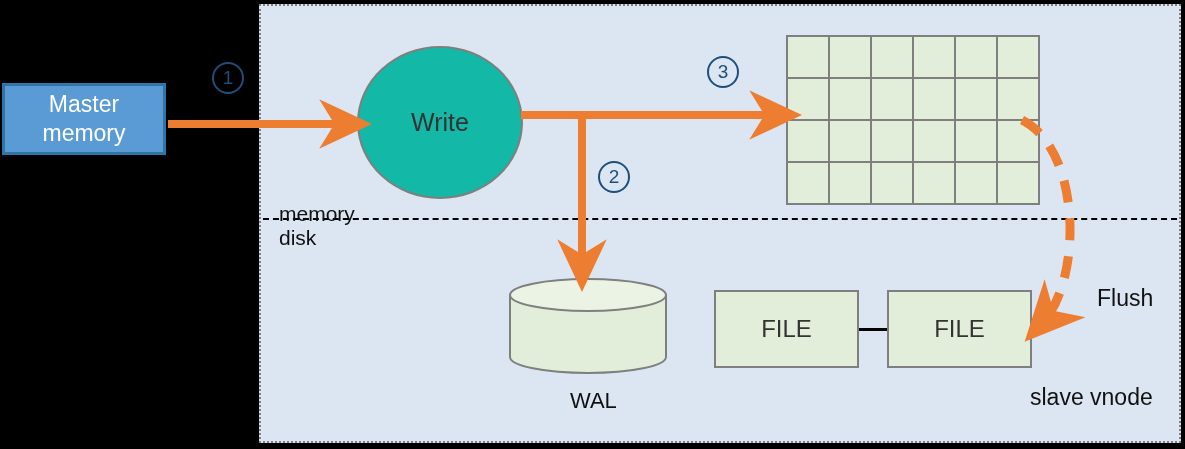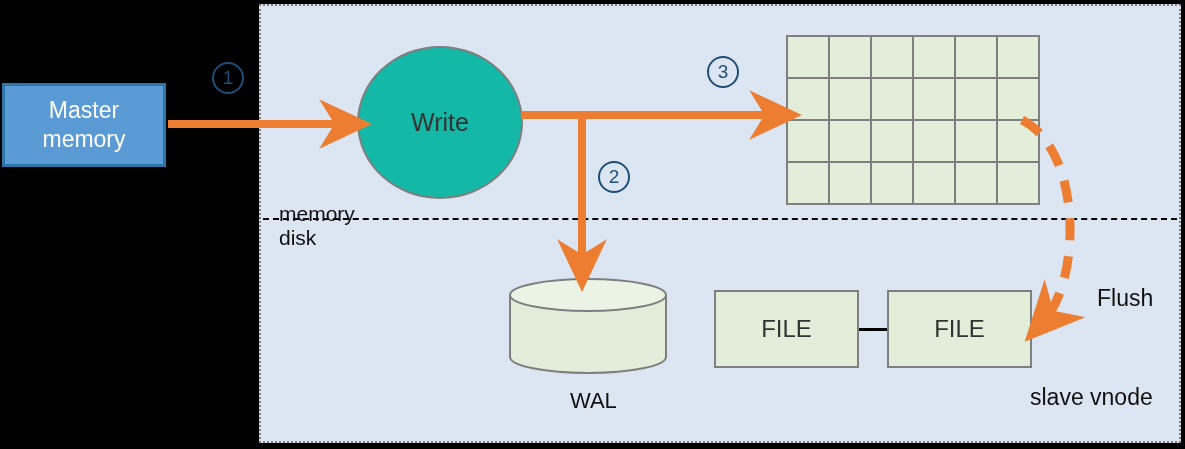--- a/index.html
+++ b/index.html
@@ -25,21 +25,21 @@
     background: #dce6f2;
     border: 2px dotted #808080;
     box-sizing: border-box;
   }
   
   #master-box {
     position: absolute;
     left: 2px;
     top: 83px;
     width: 164px;
-    height: 84px;
+    height: 72px;
     background: #5b9bd5;
     border: 3px solid #2e75a8;
     box-sizing: border-box;
     display: flex;
     flex-direction: column;
     align-items: center;
     justify-content: center;
     color: #ffffff;
     font-size: 23px;
     line-height: 1.25;

